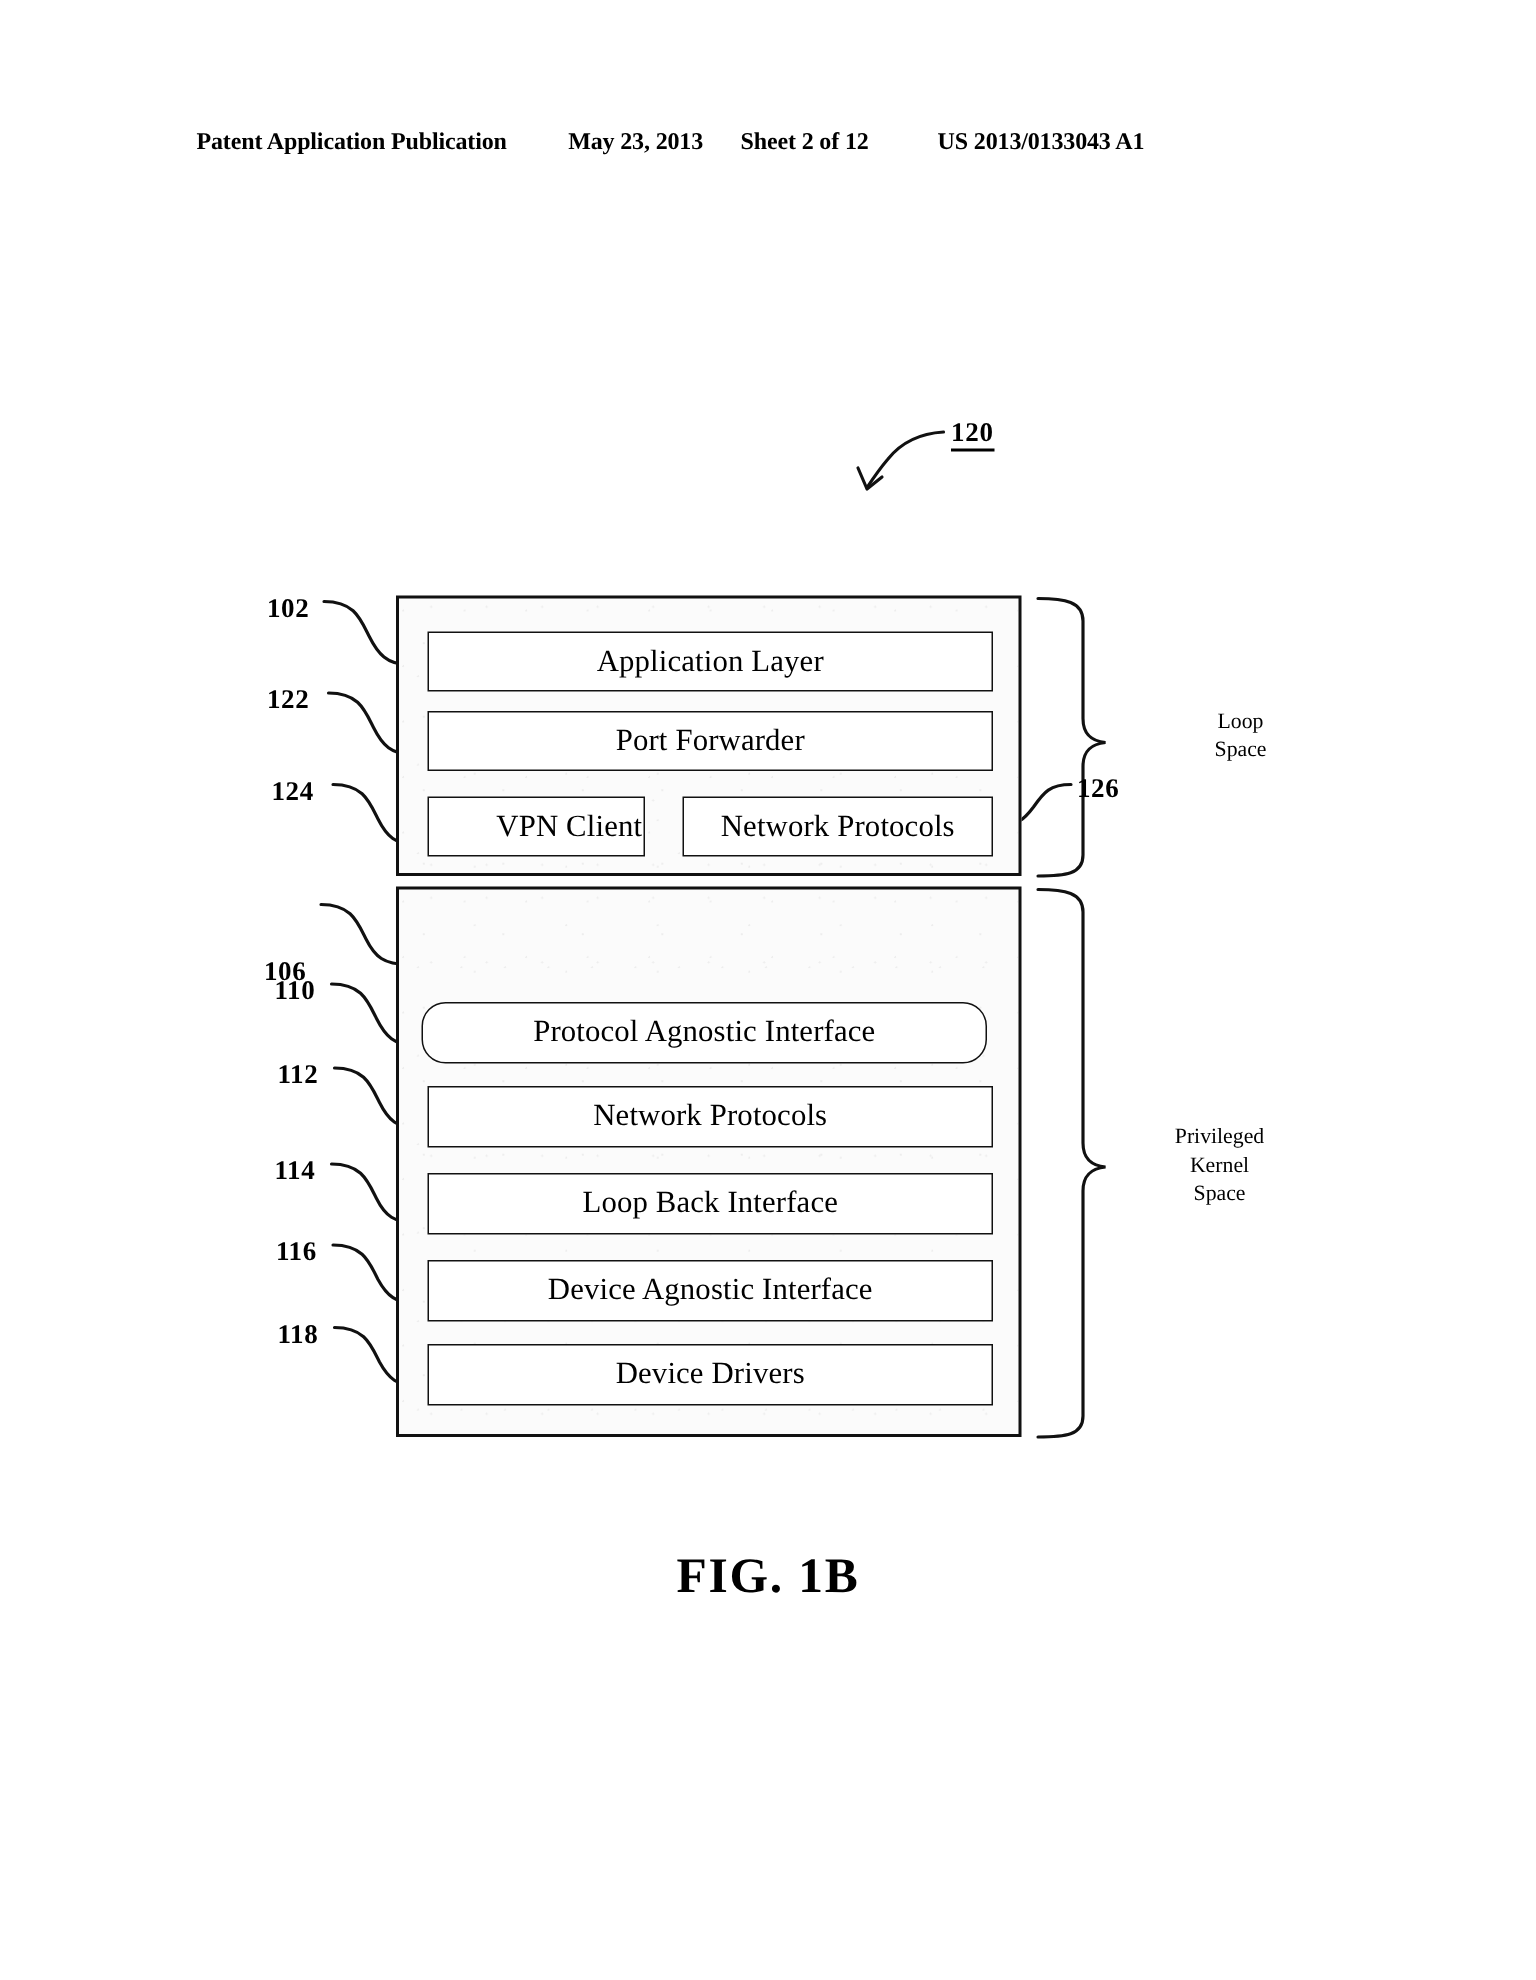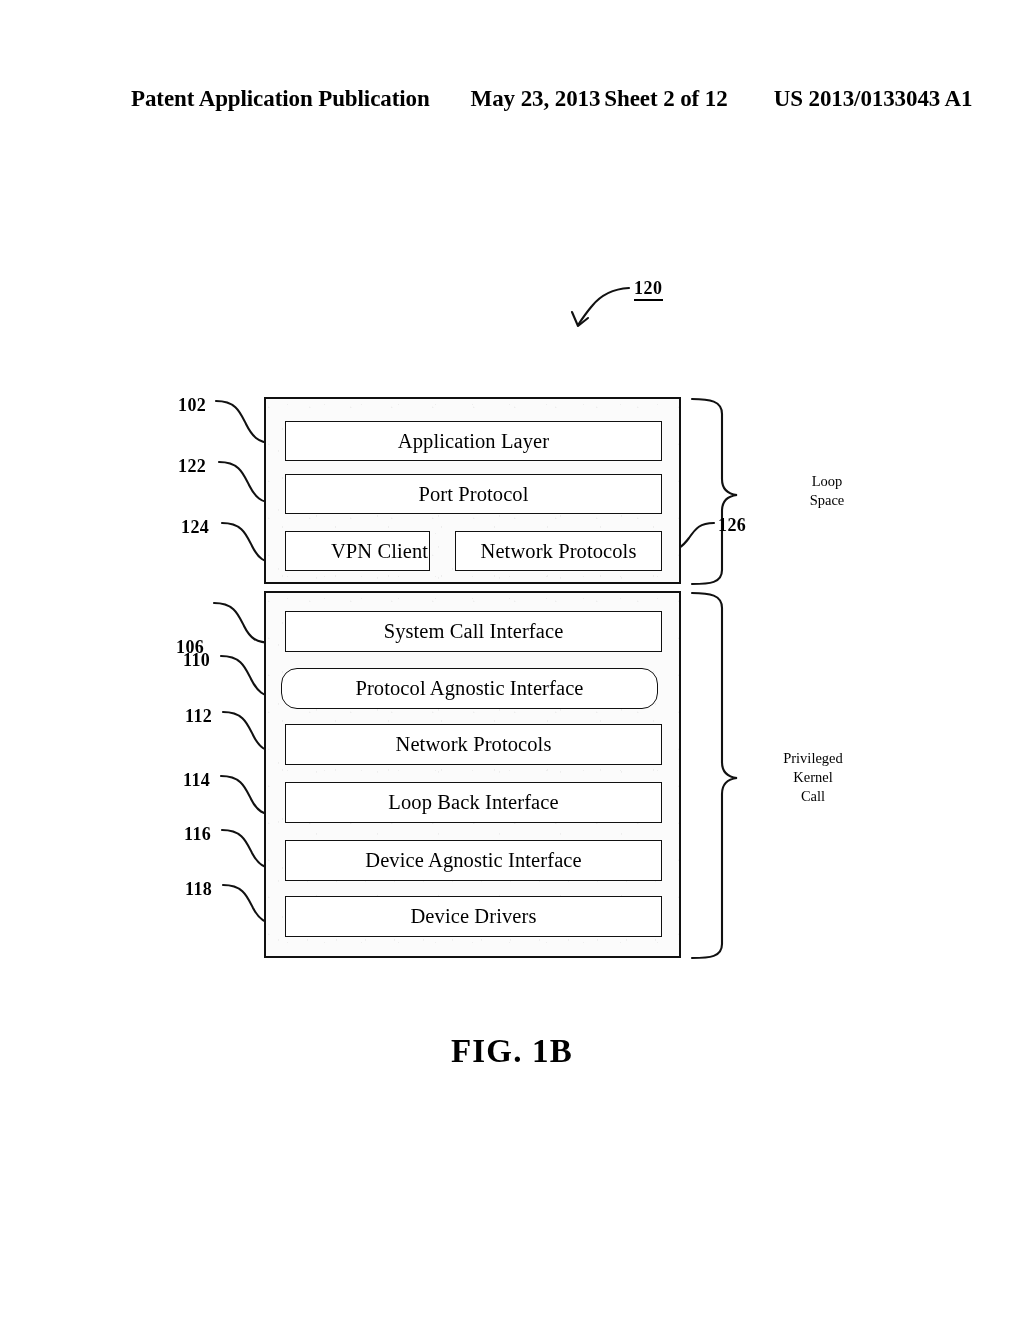--- a/index.html
+++ b/index.html
@@ -19,29 +19,29 @@
 
   
   .page-header {
     position: absolute;
     top: 86px;
     left: 131px;
     width: 760px;
     height: 26px;
     font-family: "Liberation Serif", "DejaVu Serif", serif;
     font-weight: bold;
-    font-size: 23px;
+    font-size: 16px;
     letter-spacing: -0.1px;
     white-space: nowrap;
     display: flex;
     align-items: baseline;
   }
   .hdr-pub   { }
   .hdr-date  { margin-left: 41px; }
-  .hdr-sheet { margin-left: 4px; }
+  .hdr-sheet { margin-left: 25px; }
   .hdr-num   { margin-left: 46px; }
 
   
   #figure {
     position: absolute;
     left: 0;
     top: 0;
     width: 1024px;
     height: 1320px;
   }
@@ -228,36 +228,33 @@
   <div id="ref-120" class="ref-num">120</div>
 
   <div id="user-space-box" class="group-box">
     <div class="speckle"></div>
   </div>
 
   <div id="layer-application" class="layer-box">
     <span>Application Layer</span>
   </div>
   <div id="layer-port-fwd" class="layer-box">
-    <span>Port Protocol</span>
+    <span>Port Forwarder</span>
   </div>
   <div id="layer-vpn-client" class="layer-box">
     <span>VPN Client</span>
   </div>
   <div id="layer-net-proto-u" class="layer-box">
     <span>Network Protocols</span>
   </div>
 
   <div id="kernel-space-box" class="group-box">
     <div class="speckle"></div>
   </div>
 
-  <div id="layer-syscall" class="layer-box">
-    <span>System Call Interface</span>
-  </div>
   <div id="layer-proto-agn" class="layer-box">
     <span>Protocol Agnostic Interface</span>
   </div>
   <div id="layer-net-proto-k" class="layer-box">
     <span>Network Protocols</span>
   </div>
   <div id="layer-dev-agn" class="layer-box">
     <span>Device Agnostic Interface</span>
   </div>
   <div id="layer-loopback" class="layer-box">
@@ -275,16 +272,16 @@
   <div id="ref-112" class="ref-num">112</div>
   <div id="ref-114" class="ref-num">114</div>
   <div id="ref-116" class="ref-num">116</div>
   <div id="ref-118" class="ref-num">118</div>
   <div id="ref-126" class="ref-num">126</div>
 
   <div id="label-user-space" class="brace-label">Loop
 Space</div>
   <div id="label-kernel-space" class="brace-label">Privileged
 Kernel
-Call</div>
+Space</div>
 
   <div id="figure-caption">FIG. 1B</div>
 </div>
 
 </body></html>

